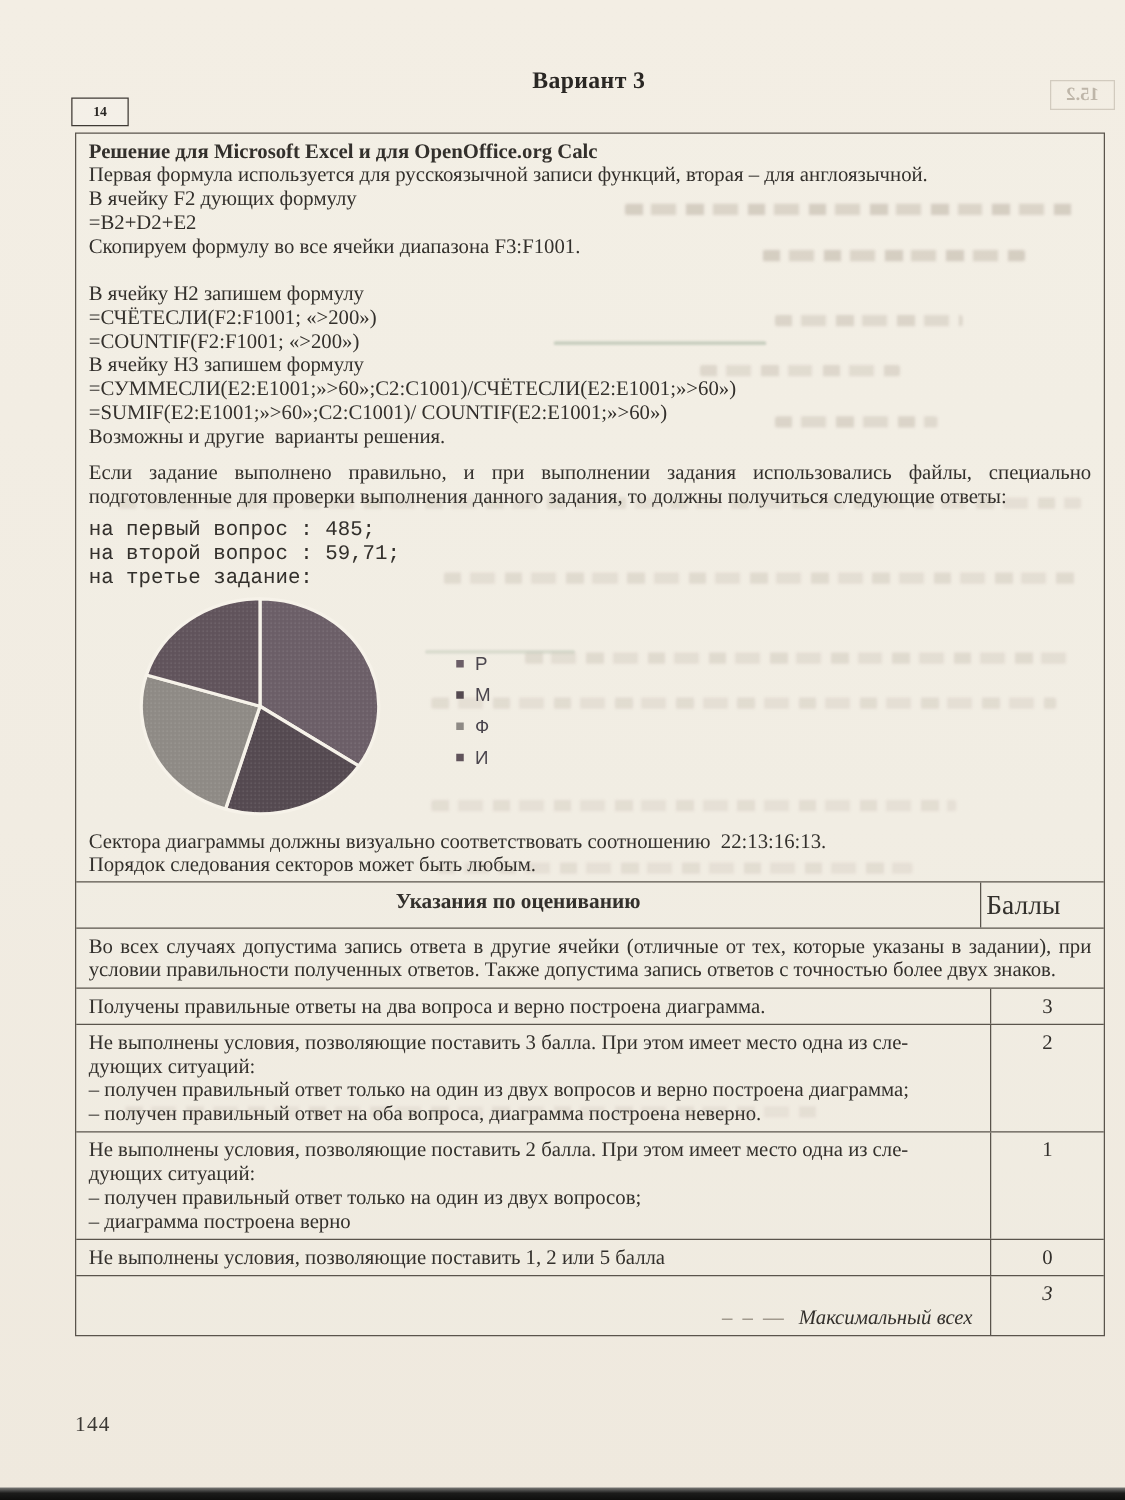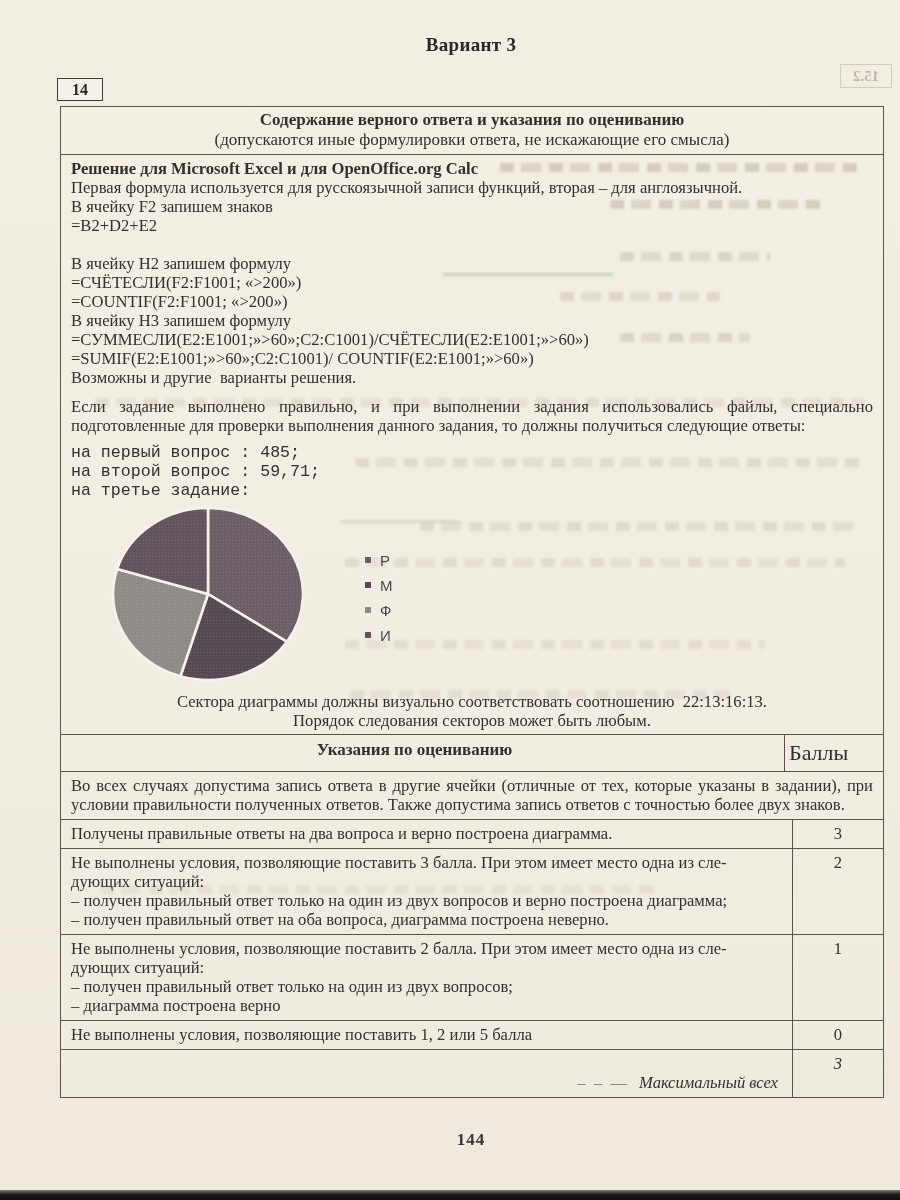--- a/index.html
+++ b/index.html
@@ -17,59 +17,59 @@
   .bleed-box{
     position:absolute;left:840px;top:64px;width:50px;height:22px;
     border:1px solid rgba(122,110,94,.5);color:rgba(122,110,94,.8);
     display:flex;align-items:center;justify-content:center;
     font-weight:bold;font-size:15px;transform:scaleX(-1);
     opacity:.55;filter:blur(.4px);
   }
   .bottom-bar{position:absolute;left:0;right:0;bottom:0;height:10px;
     background:linear-gradient(180deg,#7a7a78 0%,#1c1c1b 45%,#0e0e0d 100%);}
   
-  .variant-title{position:absolute;left:60px;width:822px;top:34px;text-align:center;
+  .variant-title{position:absolute;left:60px;width:822px;top:54px;text-align:center;
     font-weight:bold;font-size:19px;letter-spacing:.3px;color:#2a2724;}
   .task-box{position:absolute;left:57px;top:78px;width:44px;height:21px;
     border:1.5px solid #3f3a35;display:flex;align-items:center;justify-content:center;
-    font-weight:bold;font-size:16px;color:#2a2724;background:rgba(255,255,255,.15);}
+    font-weight:bold;font-size:11px;color:#2a2724;background:rgba(255,255,255,.15);}
   
   .tbl{position:absolute;left:60px;top:106px;width:822px;border:1px solid #5a544c;background:rgba(255,255,255,.06);}
   .t-head{border-bottom:1px solid #5a544c;text-align:center;padding:3px 10px 4px;line-height:20px;font-size:17px;}
   .t-head .line1{font-weight:bold;}
   .t-body{padding:4px 10px 4px;font-size:16.6px;line-height:19px;}
   .sol-heading{font-weight:bold;white-space:pre-wrap;}
   .sol-line{min-height:19px;white-space:pre-wrap;}
   .para-check{text-align:justify;margin-top:10px;}
   .answers{margin-top:8px;font-family:Liberation Mono, monospace;}
   .answer-line{min-height:19px;}
   
   .chart-block{position:relative;height:186px;margin:2px 0 2px 36px;width:600px;}
   .chart-block svg{position:absolute;left:0;top:2px;}
   .legend{position:absolute;left:258px;top:50px;}
   .legend-item{display:flex;align-items:center;margin-bottom:9px;height:16px;}
   .legend-marker{width:6px;height:6px;margin-right:9px;background:#4a4347;}
   .legend-label{font-family:"Liberation Sans",sans-serif;font-size:15px;color:#4b464e;}
   .notes{margin-top:4px;}
-  .note-line{min-height:19px;white-space:pre-wrap;text-align:center;}
+  .note-line{min-height:19px;white-space:pre-wrap;}
   
   .score-head{display:flex;border-top:1px solid #5a544c;border-bottom:1px solid #5a544c;gap:16px;}
   .score-head .c1{flex:1;text-align:center;font-weight:bold;font-size:17px;padding:5px 8px;}
   .score-head .c2{width:90px;border-left:1px solid #5a544c;font-size:22px;padding:5px 4px;}
   .score-note{padding:4px 10px 5px;text-align:justify;font-size:16.6px;line-height:19px;border-bottom:1px solid #5a544c;}
   .score-row{display:flex;border-bottom:1px solid #5a544c;}
   .score-row:last-child{border-bottom:none;}
   .score-row .rt{flex:1;padding:4px 10px 5px;font-size:16.6px;line-height:19px;white-space:pre-line;}
   .score-row .rp{width:90px;border-left:1px solid #5a544c;text-align:center;font-size:16.6px;padding-top:4px;}
   .max-row .rt{text-align:right;font-style:italic;padding-right:14px;}
   .max-row .rp{font-style:italic;}
   .max-dashes{color:#80786c;letter-spacing:2px;margin-right:10px;font-style:normal;}
   
-  .page-number{position:absolute;left:60px;width:822px;top:1130px;text-align:center;
-    font-size:17px;color:#3c3935;letter-spacing:1px;font-weight:bold;}
+  .page-number{position:absolute;left:60px;width:822px;top:1130px;
+    font-size:17px;color:#3c3935;letter-spacing:1px;}
 </style>
 </head>
 <body>
 <div class="page">
 
   <div class="ghosts">
     <div class="g" style="left:500px;top:163px;width:360px;"></div>
     <div class="g" style="left:610px;top:200px;width:210px;"></div>
     <div class="g" style="left:620px;top:252px;width:150px;opacity:.8;"></div>
     <div class="g" style="left:560px;top:292px;width:160px;opacity:.7;"></div>
@@ -84,30 +84,27 @@
     <div class="gm" style="left:443px;top:273px;width:170px;"></div>
     <div class="gm" style="left:340px;top:520px;width:120px;opacity:.6;"></div>
   </div>
   <div class="bleed-box">15.2</div>
 
   <div class="variant-title">Вариант 3</div>
   <div class="task-box">14</div>
 
   <div class="tbl">
 
-    <div class="t-head">
-      <div class="line1">Содержание верного ответа и указания по оцениванию</div>
-      <div class="line2">(допускаются иные формулировки ответа, не искажающие его смысла)</div>
-    </div>
 
     <div class="t-body">
       <div class="sol-heading">Решение для Microsoft Excel и для OpenOffice.org Calc</div>
       <div class="sol-line">Первая формула используется для русскоязычной записи функций, вторая – для англоязычной.</div>
-      <div class="sol-line">В ячейку F2 запишем знаков</div>
+      <div class="sol-line">В ячейку F2 дующих формулу</div>
       <div class="sol-line">=B2+D2+E2</div>
+      <div class="sol-line">Скопируем формулу во все ячейки диапазона F3:F1001.</div>
       <div class="sol-line"></div>
       <div class="sol-line">В ячейку H2 запишем формулу</div>
       <div class="sol-line">=СЧЁТЕСЛИ(F2:F1001; «&gt;200»)</div>
       <div class="sol-line">=COUNTIF(F2:F1001; «&gt;200»)</div>
       <div class="sol-line">В ячейку H3 запишем формулу</div>
       <div class="sol-line">=СУММЕСЛИ(E2:E1001;»&gt;60»;C2:C1001)/СЧЁТЕСЛИ(E2:E1001;»&gt;60»)</div>
       <div class="sol-line">=SUMIF(E2:E1001;»&gt;60»;C2:C1001)/ COUNTIF(E2:E1001;»&gt;60»)</div>
       <div class="sol-line">Возможны и другие  варианты решения.</div>
 
       <div class="para-check">Если задание выполнено правильно, и при выполнении задания использовались файлы, специально подготовленные для проверки выполнения данного задания, то должны получиться следующие ответы:</div>

